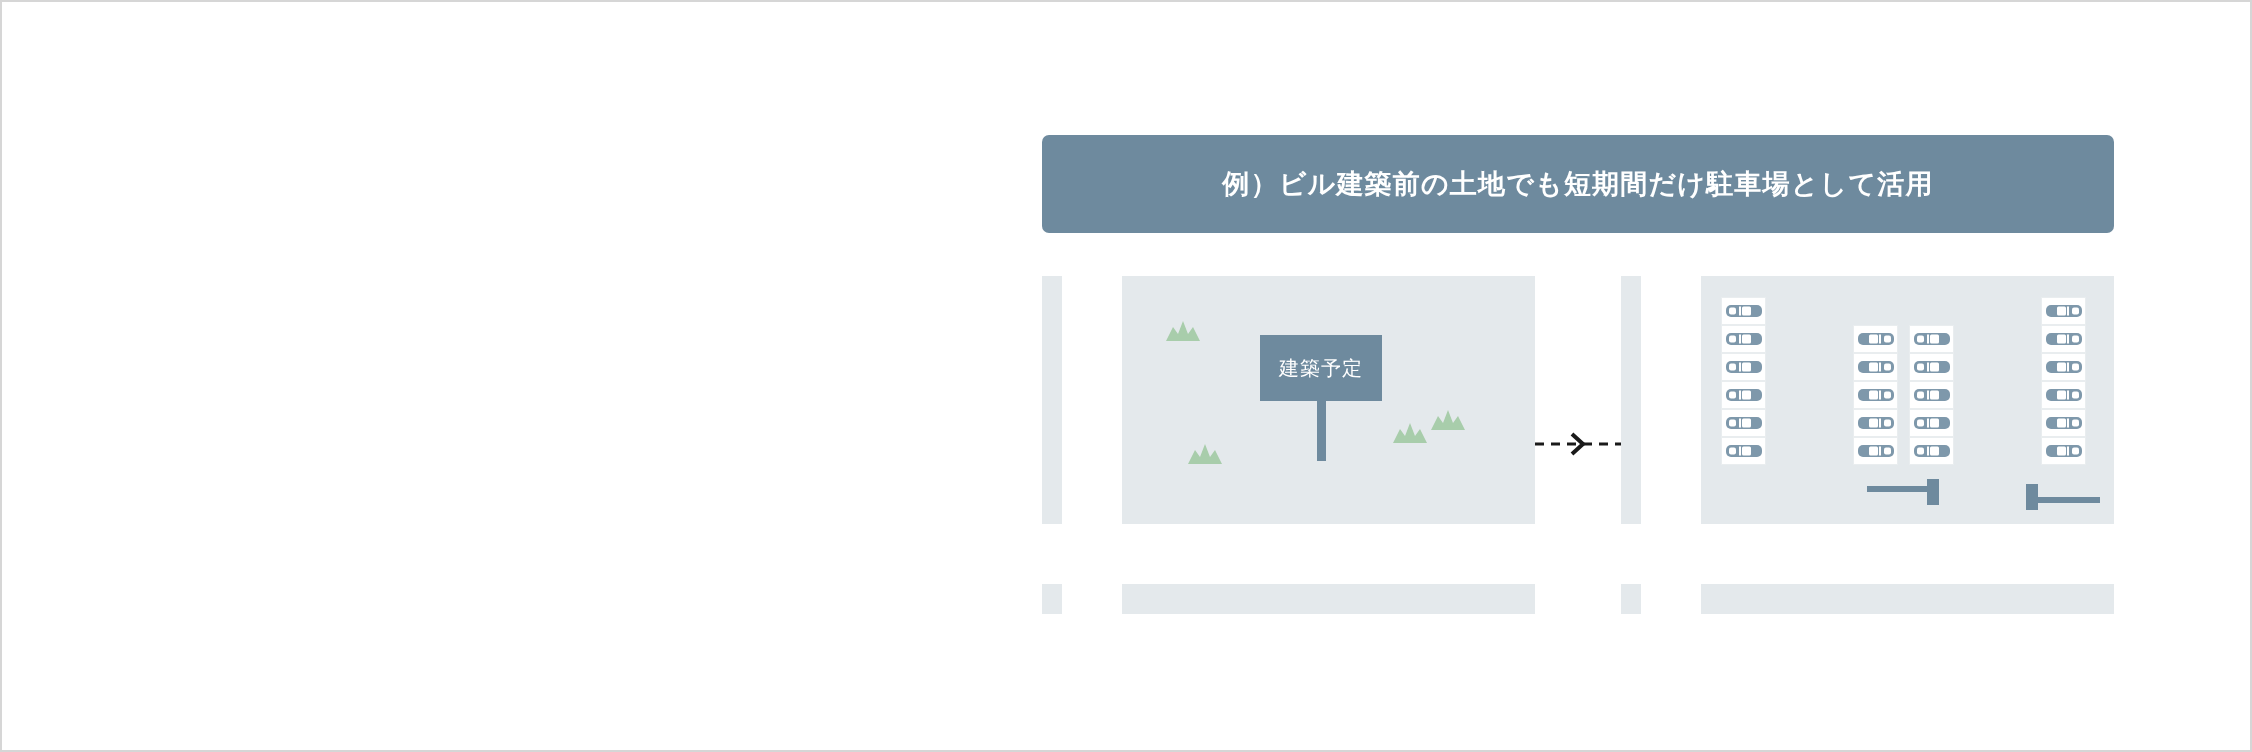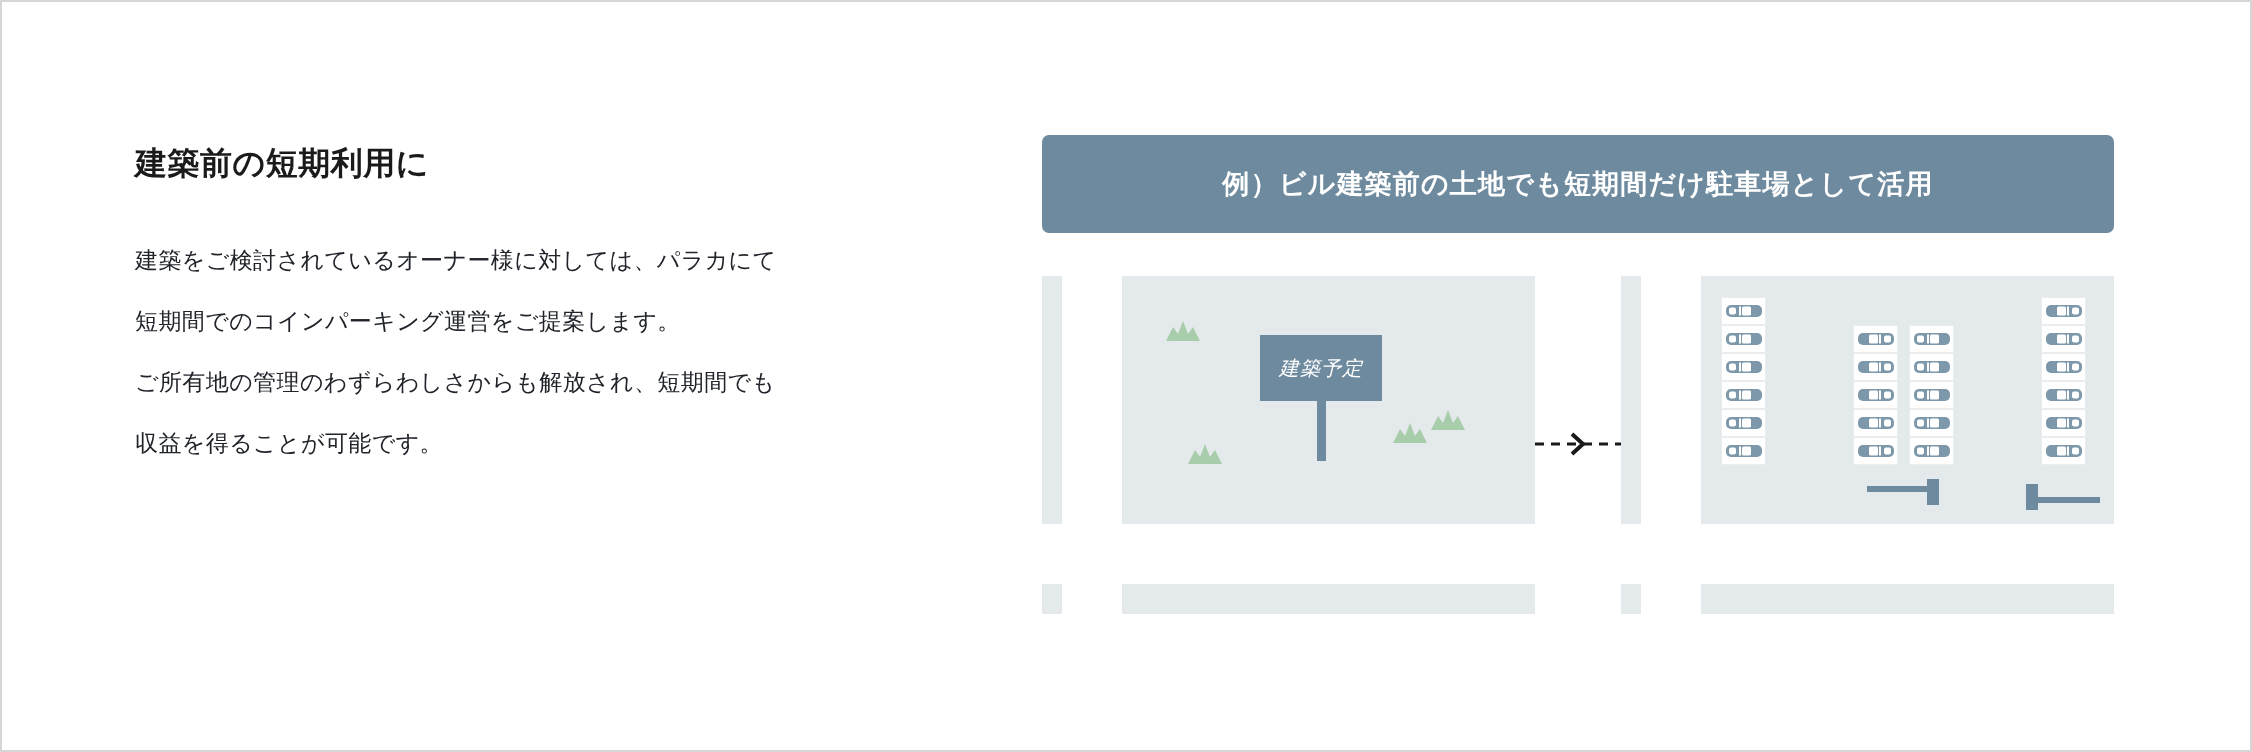--- a/index.html
+++ b/index.html
@@ -121,21 +121,20 @@
   .sign {
     position: absolute;
     left: 138px;
     top: 59px;
     width: 122px;
     height: 66px;
     background: #6e8a9e;
     display: flex;
     align-items: center;
     justify-content: center;
-    font-style: italic;
   }
   .sign-text {
     color: #ffffff;
     font-size: 20px;
     letter-spacing: 1px;
     white-space: nowrap;
   }
   .sign-post {
     position: absolute;
     left: 195px;
@@ -189,28 +188,21 @@
     width: 86px;
     height: 26px;
   }
 </style>
 </head>
 <body>
 
 <div id="page">
 
   <div class="text-col">
-    <h2 class="section-title">建築前の短期利用に</h2>
-
-    <div class="body-copy">
-      <p>建築をご検討されているオーナー様に対しては、パラカにて</p>
-      <p>短期間でのコインパーキング運営をご提案します。</p>
-      <p>ご所有地の管理のわずらわしさからも解放され、短期間でも</p>
-      <p>収益を得ることが可能です。</p>
-    </div>
+
   </div>
 
   <div class="visual-col">
 
     <div class="banner">
       <span class="banner-text">例）ビル建築前の土地でも短期間だけ駐車場として活用</span>
     </div>
 
     <div class="diagram-row">
 

